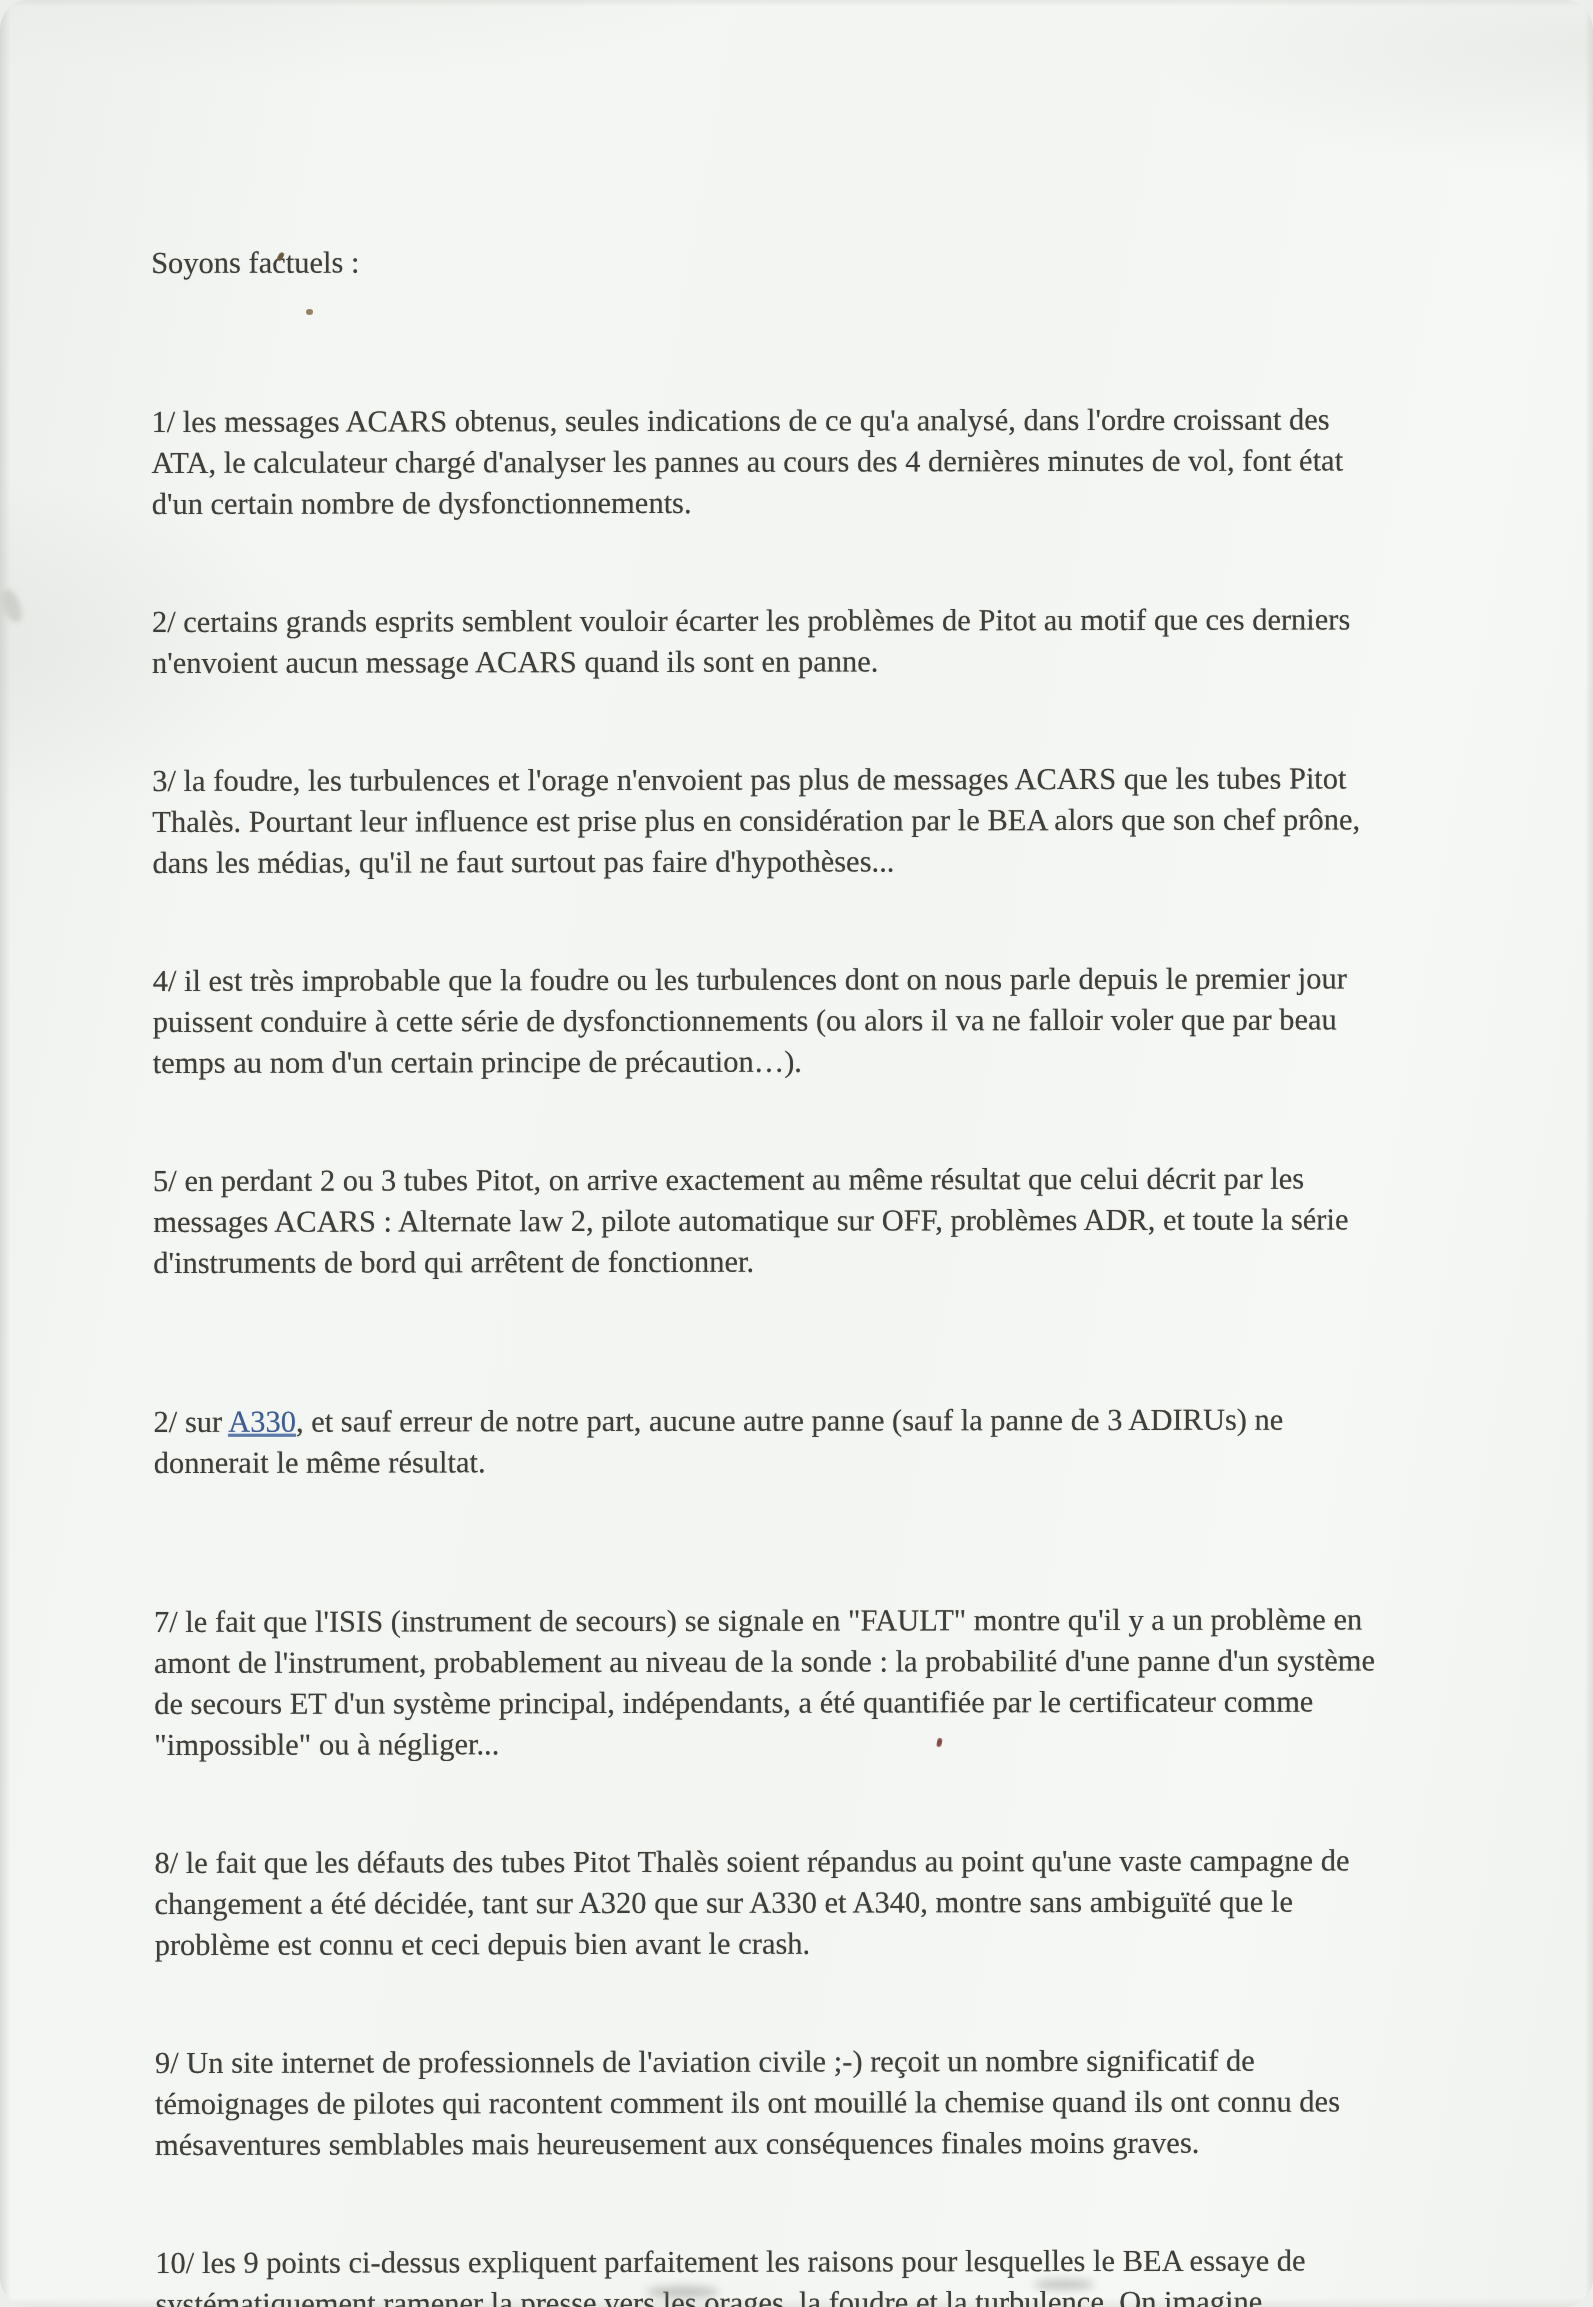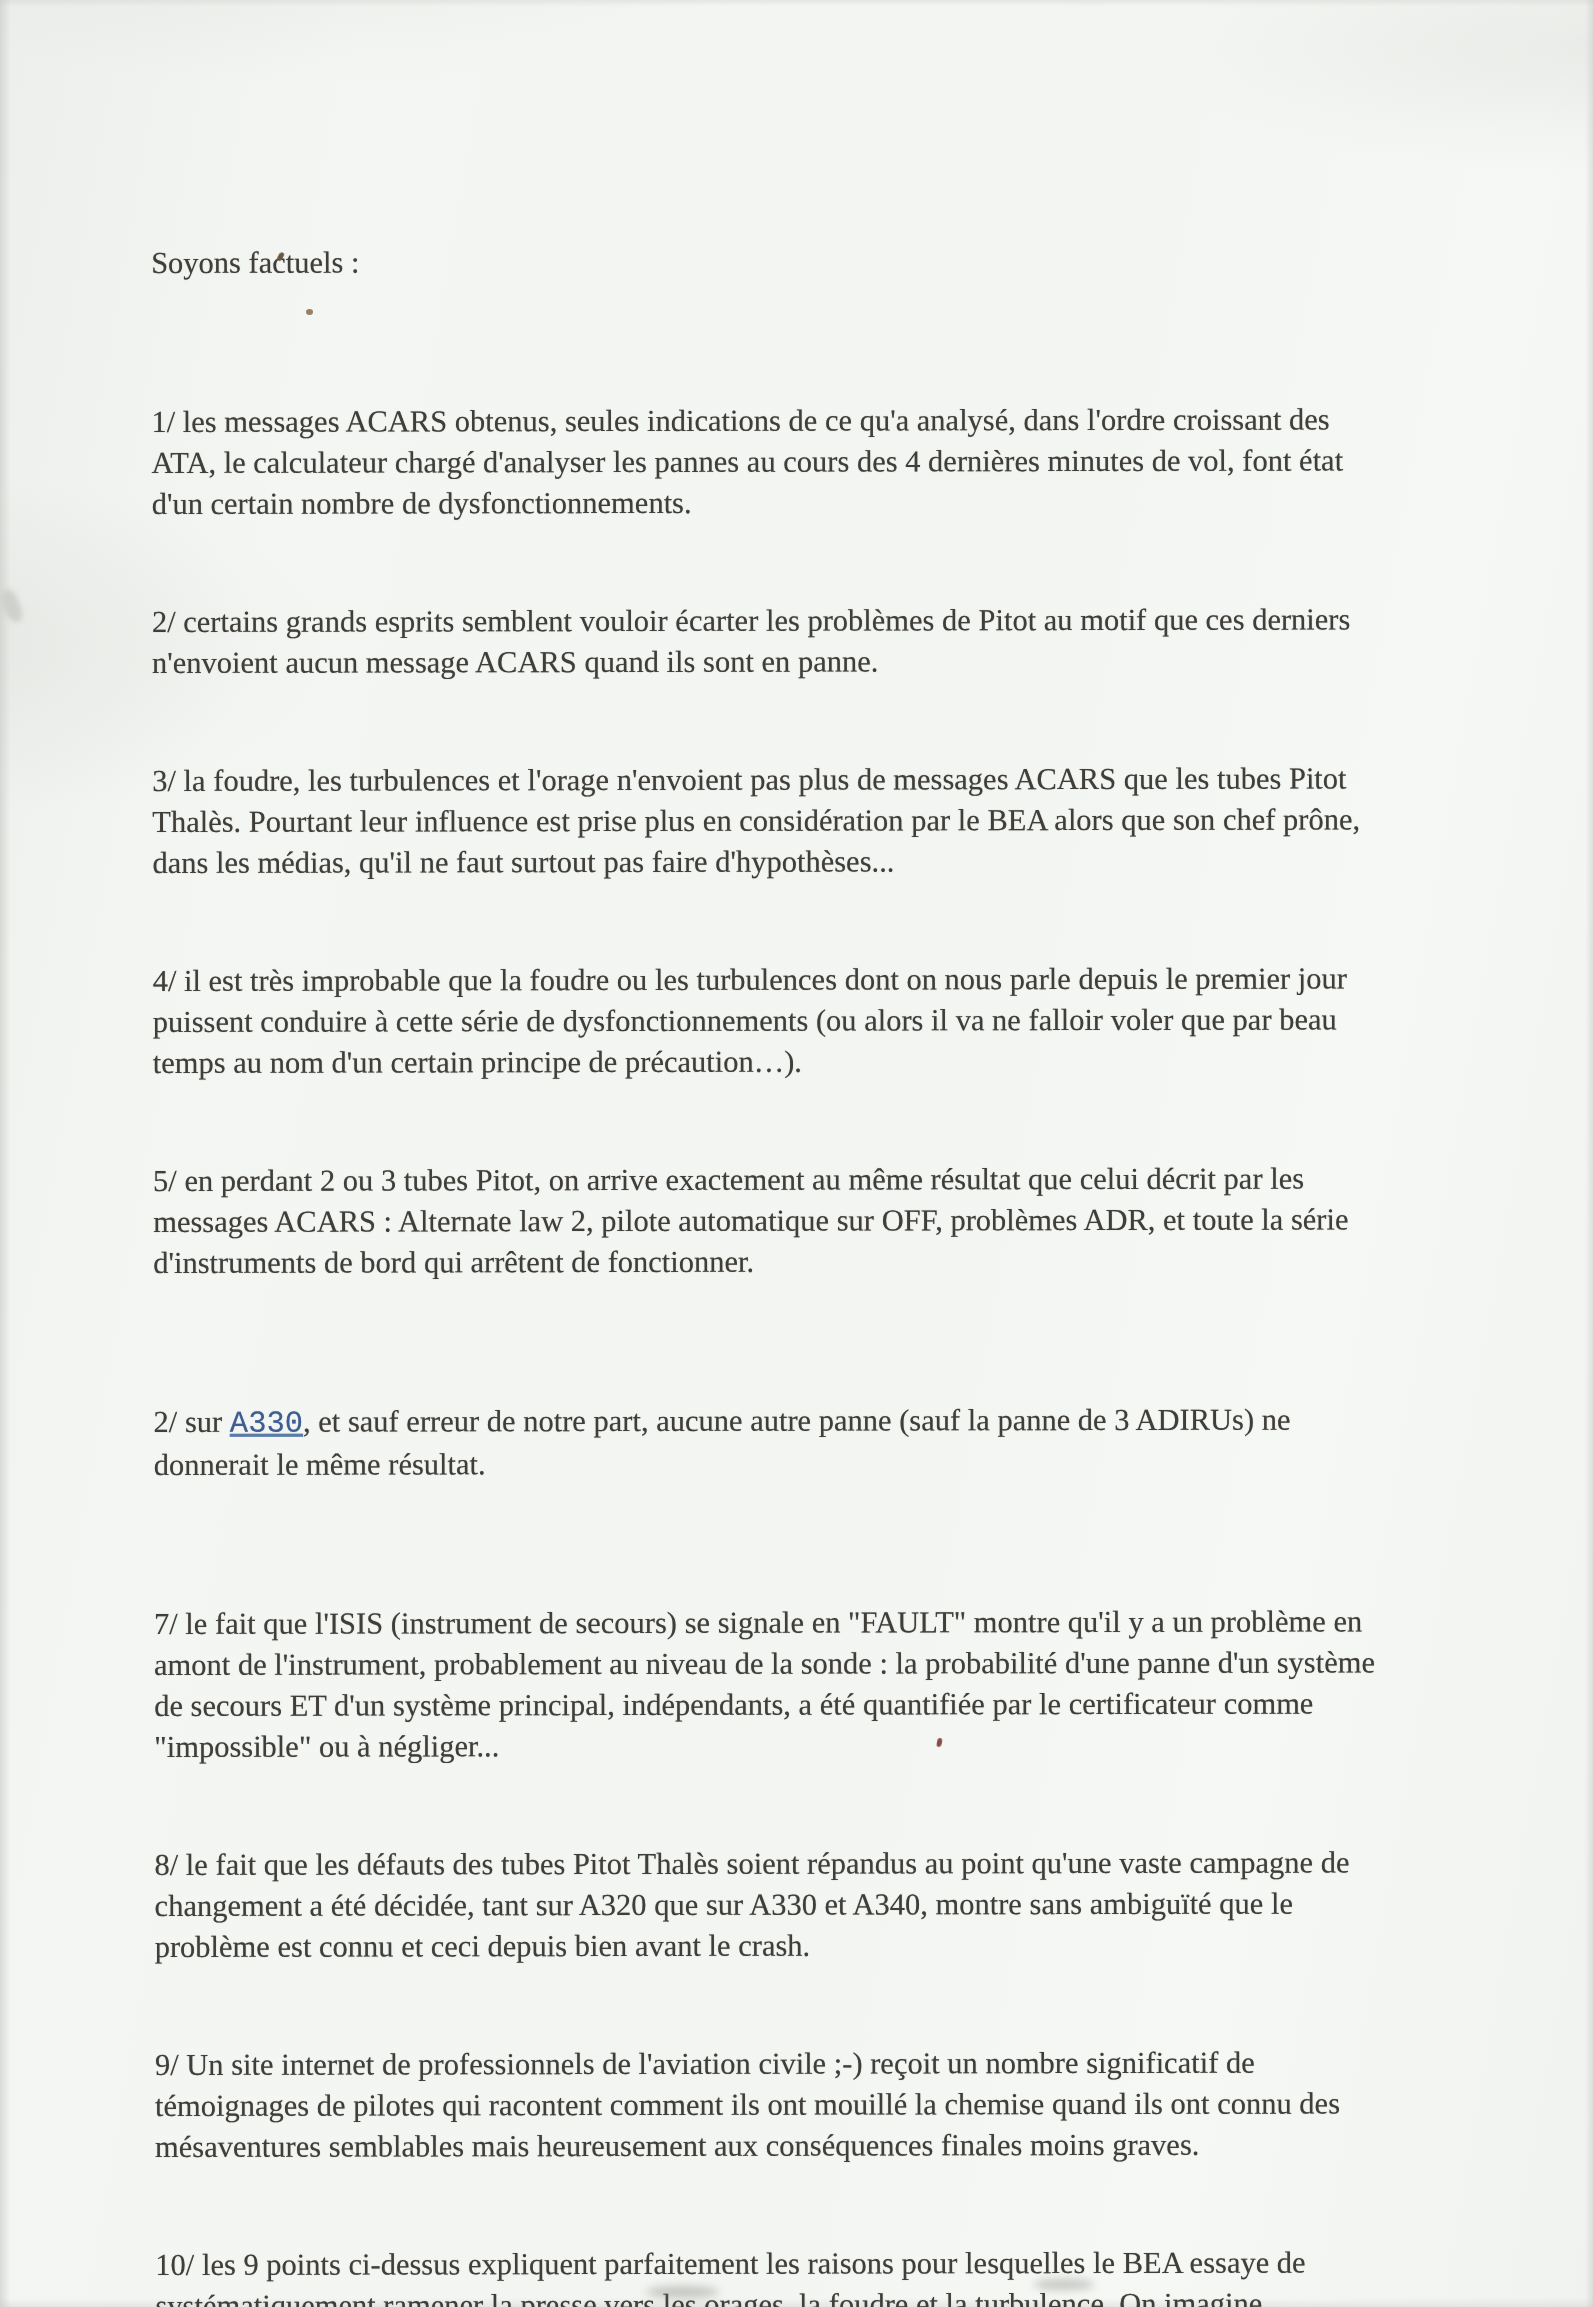--- a/index.html
+++ b/index.html
@@ -9,20 +9,21 @@
     height: 2307px;
     overflow: hidden;
     background: #eceeeb;
     font-family: "Liberation Serif", serif;
   }
   .page {
     position: absolute;
     inset: 0;
     background: linear-gradient(100deg, #edefec 0%, #f4f6f3 18%, #f3f5f2 55%, #f6f8f5 78%, #f0f2ef 100%);
     overflow: hidden;
+    border-radius: 29px;
   }
   
   .page::before {
     content: "";
     position: absolute;
     inset: 0;
     pointer-events: none;
     background:
       radial-gradient(928px 331px at 18% -5%, rgba(208,211,206,0.35), transparent 60%),
       radial-gradient(729px 212px at 100% 2%, rgba(203,206,201,0.30), transparent 60%),
@@ -47,21 +48,20 @@
   }
   .content p {
     margin: 0 0 36px 0;
   }
   .link {
     color: #3e5d92;
     text-decoration: underline;
     text-decoration-color: #5b7ba8;
     text-shadow: 0 0 0.9px rgba(62, 93, 146, 0.5);
     cursor: pointer;
-    font-family: Liberation Mono, monospace;
   }
   .speck {
     position: absolute;
     pointer-events: none;
   }
   .speck.s1 { 
     left: 278px; top: 252px; width: 4.6px; height: 9.3px;
     background: #6b5840; border-radius: 60% 40% 50% 50%;
     transform: rotate(28deg); filter: blur(0.4px);
   }

